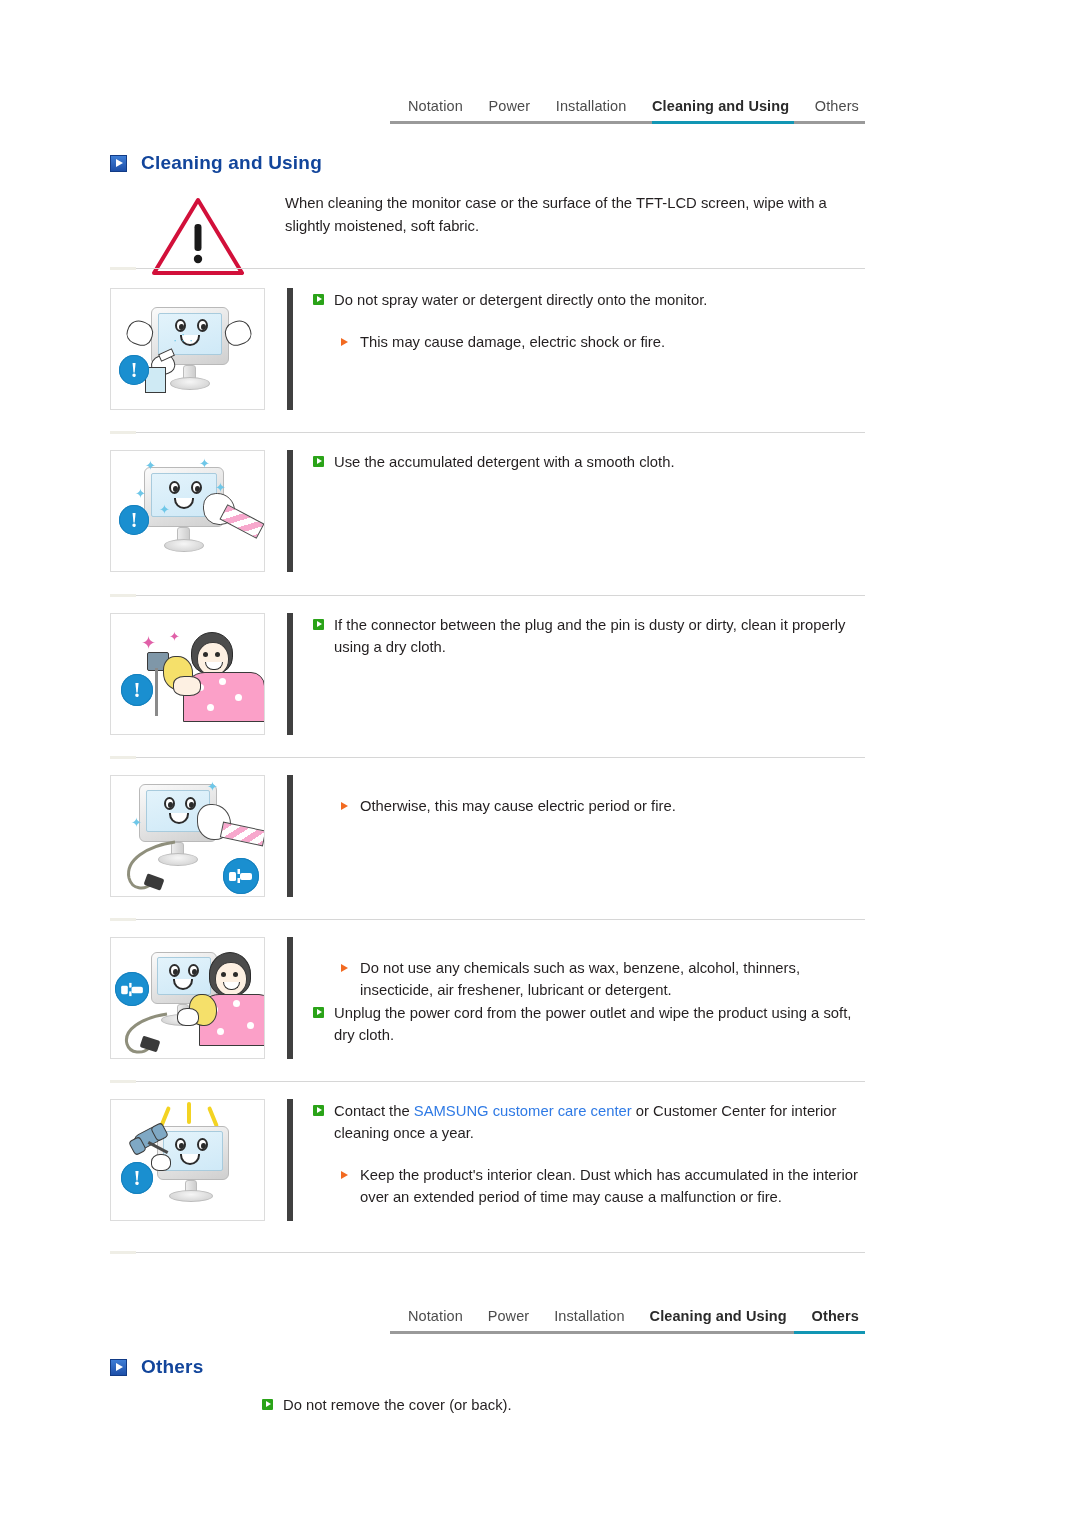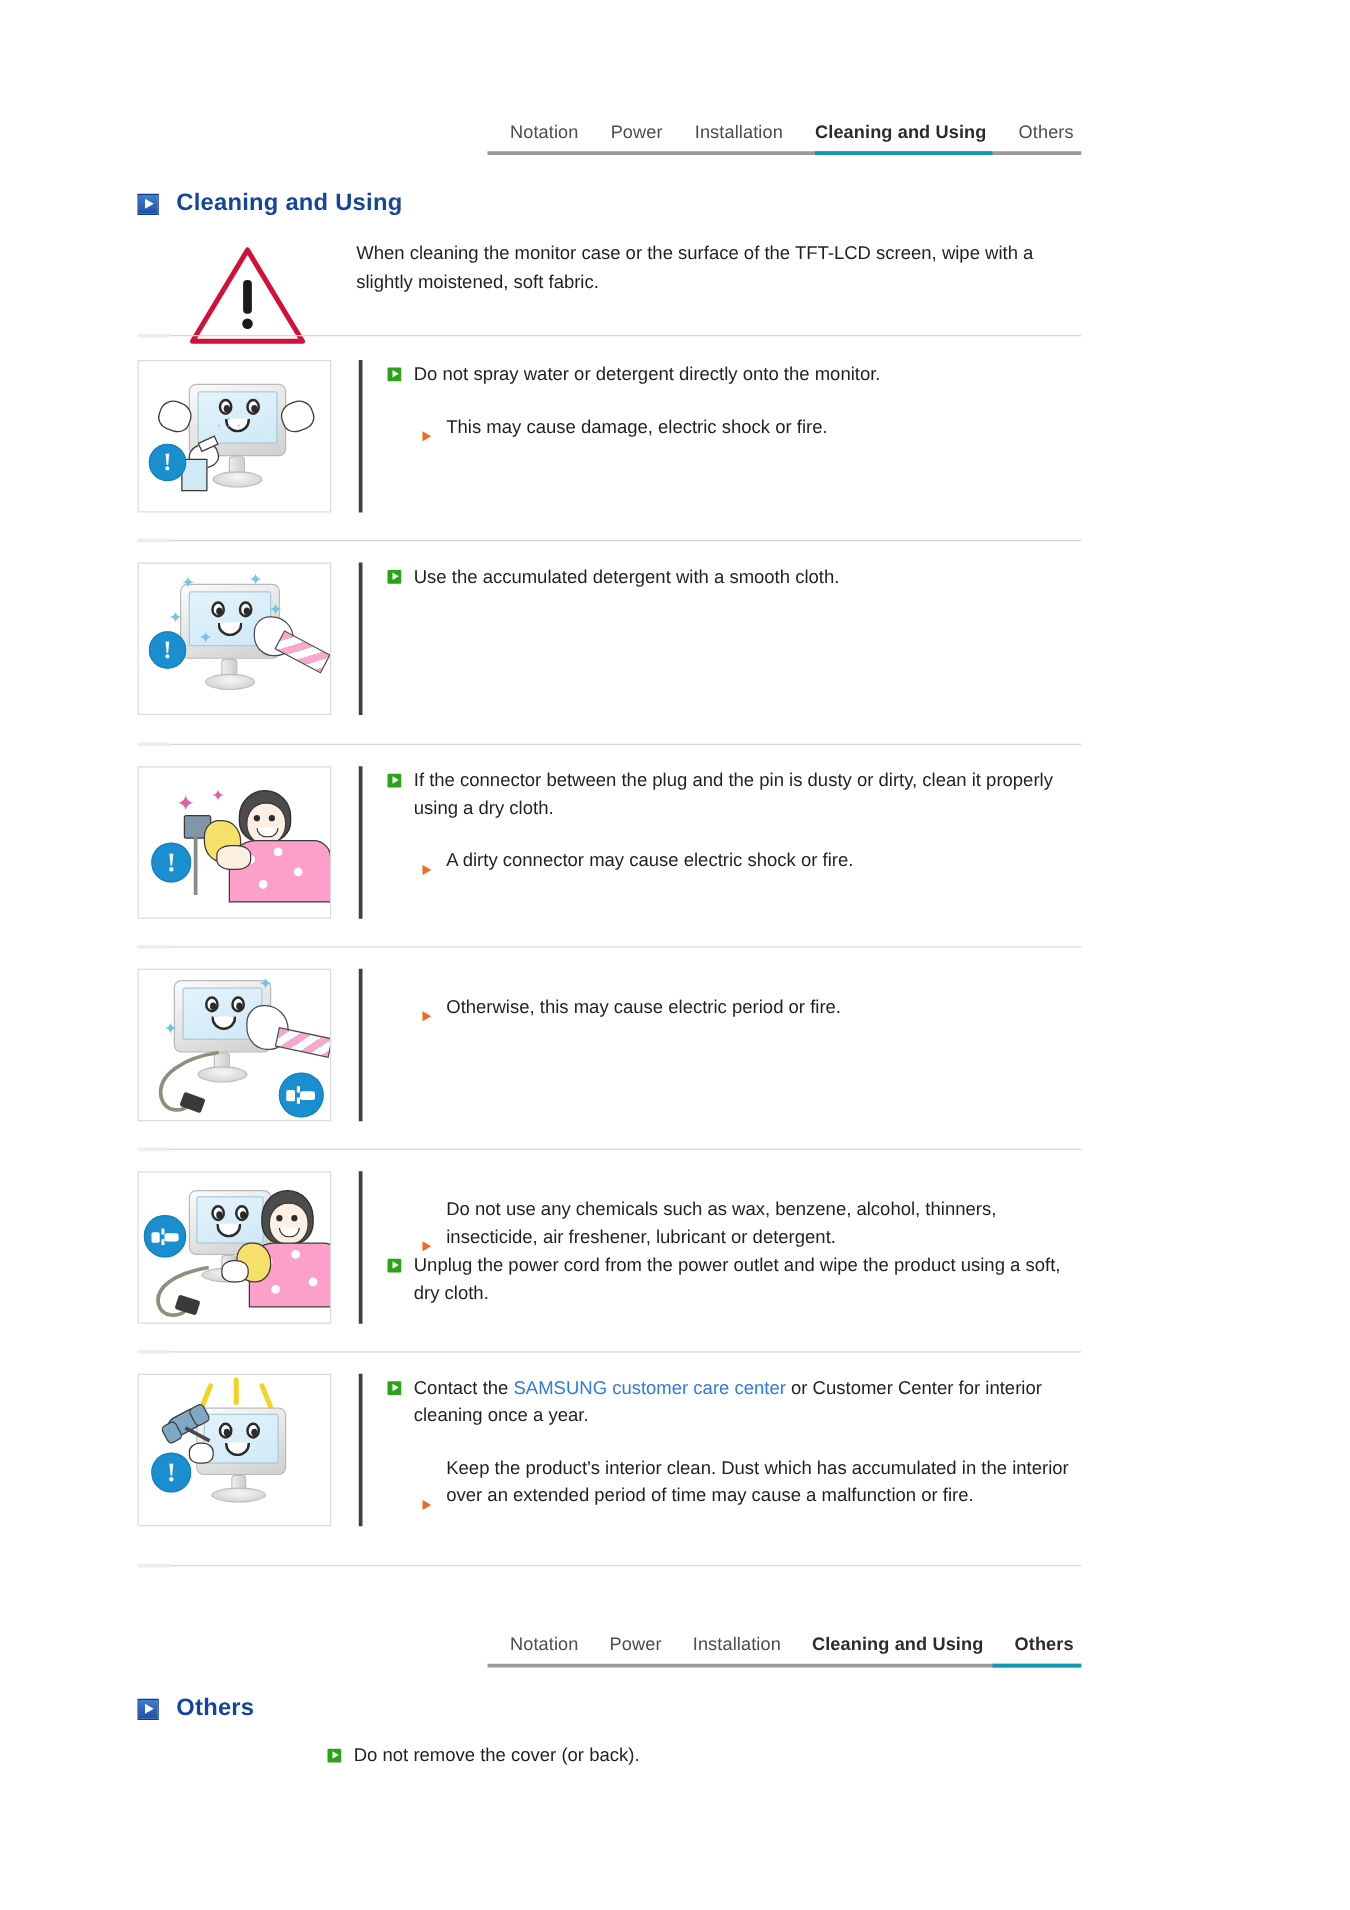--- a/index.html
+++ b/index.html
@@ -155,35 +155,35 @@
     flex: 0 0 155px;
     border: 1px solid #dcdcdc;
     background: #ffffff;
     box-sizing: border-box;
     position: relative;
     overflow: hidden;
   }
   .row-body {
     flex: 1;
     padding-left: 20px;
-    border-left: 3px solid #404040;
+    border-left: 6px solid #404040;
     margin-left: 22px;
     min-height: 122px;
     box-sizing: border-box;
   }
 
   .bullet-line {
     display: flex;
     align-items: flex-start;
     font-size: 14.8px;
     line-height: 22px;
     color: #231f20;
   }
   .bullet-line.main { margin-top: 1px; }
-  .bullet-line.sub  { margin-top: 20px; padding-left: 28px; align-items: flex-end; }
+  .bullet-line.sub  { margin-top: 20px; padding-left: 28px; }
 
   .b-green {
     width: 11px;
     height: 11px;
     flex: 0 0 11px;
     margin-top: 5px;
     margin-right: 10px;
     background: #2aa318;
     position: relative;
     border-radius: 1px;
@@ -476,24 +476,20 @@
         <div class="dot" style="left:124px;top:80px;"></div>
         <div class="dot" style="left:96px;top:90px;"></div>
         <div class="skin" style="left:62px;top:62px;width:26px;height:18px;border-radius:40%;"></div>
         <div class="badge" style="left:10px;top:60px;width:32px;height:32px;font-size:21px;">!</div>
       </div>
     </div>
     <div class="row-body">
       <div class="bullet-line main">
         <span class="b-green"></span>
         <span class="bullet-text">If the connector between the plug and the pin is dusty or dirty, clean it properly using a dry cloth.</span>
-      </div>
-      <div class="bullet-line sub">
-        <span class="b-orange"></span>
-        <span class="bullet-text">A dirty connector may cause electric shock or fire.</span>
       </div>
     </div>
   </div>
 
   <div class="sep" style="top:757px;"></div>
 
   <div class="row" style="top:775px;">
     <div class="thumb">
       <div class="ill">
         <div class="mon" style="left:28px;top:8px;width:78px;height:58px;"></div>

